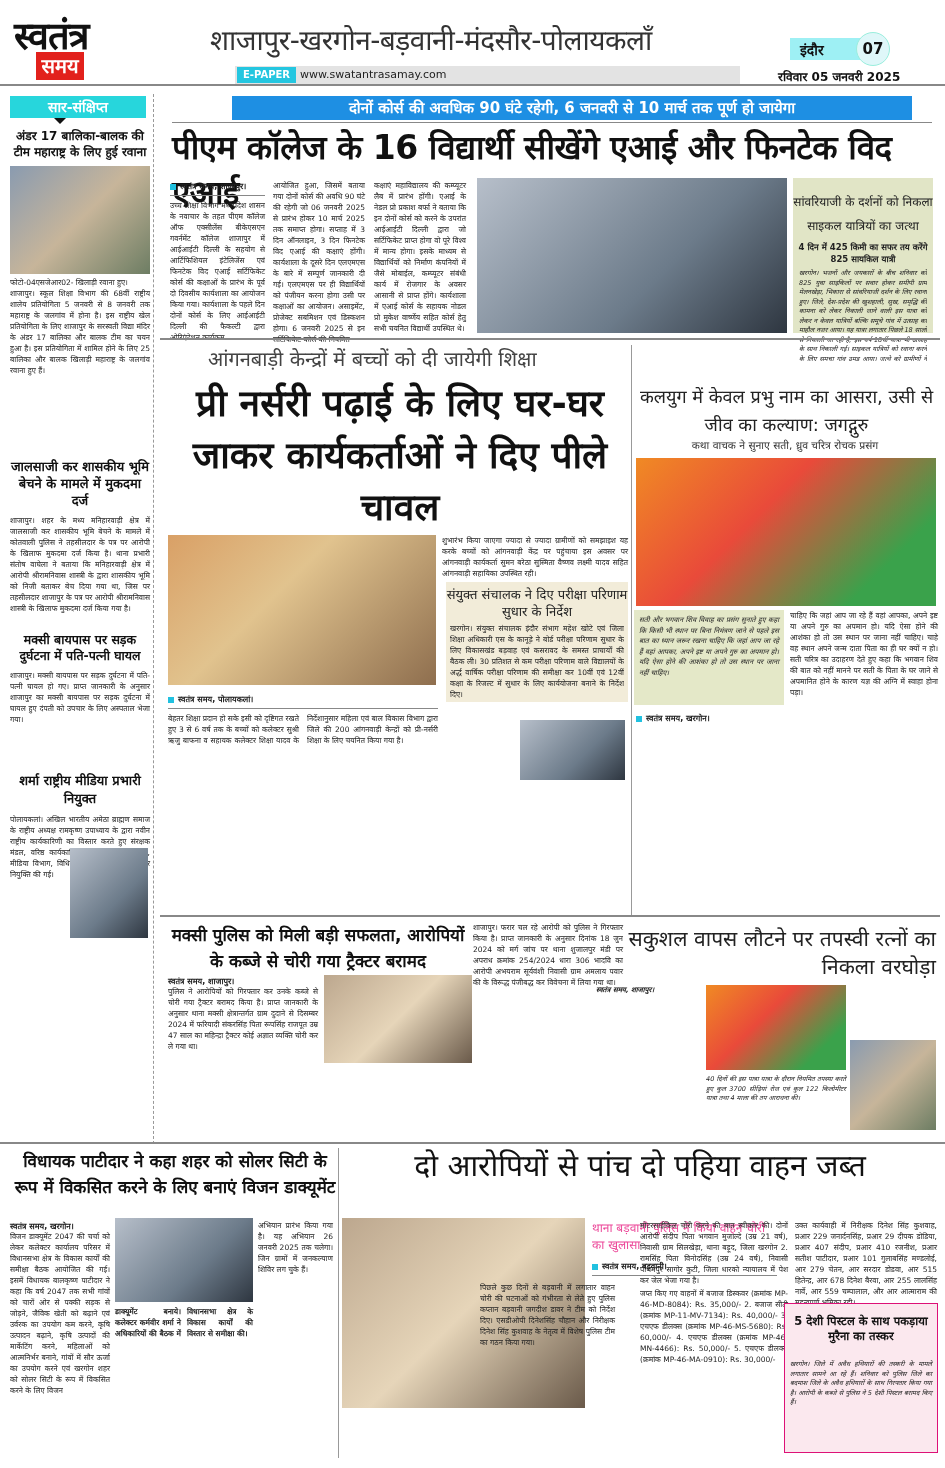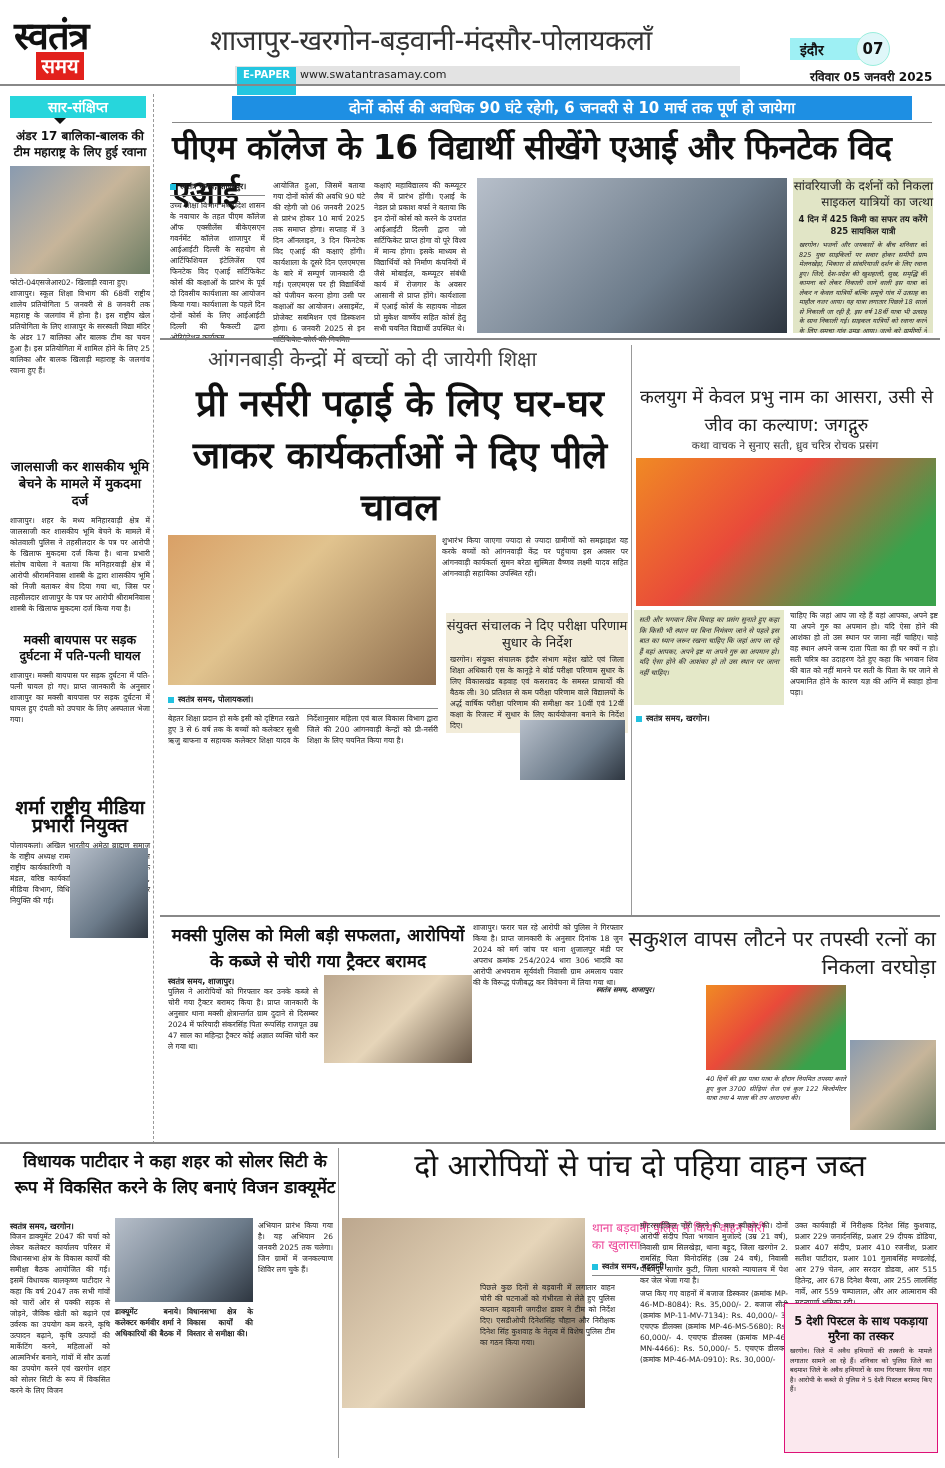--- a/index.html
+++ b/index.html
@@ -3,47 +3,47 @@
 <meta charset="utf-8">
 <style>
   * { box-sizing: border-box; margin: 0; padding: 0; }
   body { width: 945px; height: 1468px; background: #fff; font-family: "DejaVu Sans", sans-serif; color: #111; overflow: hidden; position: relative; }
   .abs { position: absolute; }
   .masthead { left: 0; top: 0; width: 945px; height: 84px; border-radius: 15px; }
   .logo-top { left: 14px; top: 8px; font-family: "DejaVu Serif", serif; font-weight: bold; font-size: 38px; color: #111; letter-spacing: -1px; }
   .logo-bot { left: 36px; top: 52px; width: 48px; height: 28px; background: #e2211c; color: #fff; font-weight: bold; font-size: 20px; text-align: center; line-height: 28px; }
   .regions { left: 210px; top: 20px; font-size: 28px; color: #333; letter-spacing: -0.5px; }
   .epaper-bar { left: 235px; top: 66px; width: 505px; height: 18px; background: #e3e3e3; }
-  .epaper-tag { left: 237px; top: 67px; height: 28px; padding: 0 6px; background: #24c6e0; color: #fff; font-size: 10px; font-weight: bold; line-height: 16px; }
+  .epaper-tag { left: 237px; top: 67px; height: 16px; padding: 0 6px; background: #24c6e0; color: #fff; font-size: 10px; font-weight: bold; line-height: 16px; }
   .url { left: 300px; top: 67px; font-size: 11px; color: #222; line-height: 16px; }
   .city-tag { left: 790px; top: 38px; width: 90px; height: 22px; background: #9ef0f4; }
   .city-text { left: 800px; top: 40px; font-size: 14px; font-weight: bold; }
   .page-no { left: 856px; top: 32px; width: 34px; height: 34px; border-radius: 50%; background: #dff7f9; border: 1px solid #9ed; font-size: 15px; font-weight: bold; text-align: center; line-height: 32px; }
-  .date { left: 778px; top: 68px; font-size: 12px; font-weight: bold; margin-left: 32px; }
+  .date { left: 778px; top: 68px; font-size: 12px; font-weight: bold; }
   .rule { left: 0; top: 84px; width: 945px; height: 2px; background: #888; }
   .sar-head { left: 10px; top: 96px; width: 136px; height: 22px; background: #27d6dc; color: #fff; font-weight: bold; font-size: 14px; text-align: center; line-height: 22px; }
   .vline { width: 1px; background: #999; }
   .small-h { font-weight: bold; font-size: 12px; text-align: center; line-height: 16px; }
   .body { font-size: 7.5px; line-height: 11px; color: #222; text-align: justify; }
   .photo { background: linear-gradient(135deg,#8a9bb0,#c7b59a 50%,#6d7d63); }
   .photo2 { background: linear-gradient(135deg,#d9a066,#e1c38e 40%,#8e6e4e); }
   .photo3 { background: linear-gradient(135deg,#b7bfca,#6c7b8a 60%,#2e3640); }
   .photo4 { background: linear-gradient(135deg,#f08a24,#e94a3a 40%,#3aa24b 80%); }
   .photo5 { background: linear-gradient(135deg,#bca78e,#e6d5b9 50%,#6a5a4a); }
 
   .blue-banner { left: 232px; top: 96px; width: 680px; height: 24px; background: #1e8fe3; color: #fff; font-weight: bold; font-size: 15px; text-align: center; line-height: 24px; }
   .main-h1 { left: 172px; top: 124px; font-size: 33px; font-weight: bold; color: #111; letter-spacing: -0.5px; }
   .hline { height: 1px; background: #888; }
   .sidebar-box { left: 793px; top: 178px; width: 140px; height: 155px; background: #e1e5c6; }
   .sb-h { font-size: 12px; text-align: center; color: #222; }
   .sub-h { left: 208px; top: 345px; font-size: 20px; color: #444; }
   .h2-big { left: 175px; top: 378px; font-size: 37px; font-weight: bold; color: #111; line-height: 52px; width: 450px; text-align: center; }
   .kalyug-h { left: 634px; top: 383px; width: 305px; text-align: center; font-size: 18px; color: #222; line-height: 28px; }
   .kathavachak { left: 640px; top: 438px; width: 290px; text-align: center; font-size: 10.5px; color: #333; }
-  .sanyukt-box { left: 446px; top: 582px; width: 182px; height: 120px; background: #f2ecd9; margin-top: 31px; }
+  .sanyukt-box { left: 446px; top: 582px; width: 182px; height: 120px; background: #f2ecd9; }
   .sanyukt-h { font-size: 13px; text-align: center; color: #222; line-height: 17px; }
   .green-box { left: 634px; top: 610px; width: 150px; height: 95px; background: #e4e8c8; }
   .h3 { font-size: 18px; font-weight: bold; text-align: center; line-height: 26px; color: #111; }
   .vidhayak-h { left: 10px; top: 1148px; width: 330px; font-size: 17px; font-weight: bold; line-height: 26px; text-align: center; }
   .do-aaropi { left: 340px; top: 1144px; width: 600px; font-size: 30px; color: #111; text-align: center; }
   .pink-box { left: 784px; top: 1303px; width: 154px; height: 150px; border: 1px solid #d17; background: #fbe8ee; }
   .pink-h { font-size: 11.5px; font-weight: bold; text-align: center; line-height: 15px; }
   .byline { font-size: 8px; font-weight: bold; color: #222; }
   .sq { display: inline-block; width: 6px; height: 6px; background: #21c1e0; margin-right: 4px; vertical-align: middle; }
 </style>
@@ -79,40 +79,40 @@
   <div class="small-h" style="font-size:13px;line-height:17px;">जालसाजी कर शासकीय भूमि बेचने के मामले में मुकदमा दर्ज</div>
   <div class="body" style="margin-top:6px;">शाजापुर। शहर के मध्य मनिहारवाड़ी क्षेत्र में जालसाजी कर शासकीय भूमि बेचने के मामले में कोतवाली पुलिस ने तहसीलदार के पत्र पर आरोपी के खिलाफ मुकदमा दर्ज किया है। थाना प्रभारी संतोष वाघेला ने बताया कि मनिहारवाड़ी क्षेत्र में आरोपी श्रीरामनिवास शास्त्री के द्वारा शासकीय भूमि को निजी बताकर बेच दिया गया था, जिस पर तहसीलदार शाजापुर के पत्र पर आरोपी श्रीरामनिवास शास्त्री के खिलाफ मुकदमा दर्ज किया गया है।</div>
 </div>
 
 <div class="abs" style="left:10px;top:632px;width:140px;">
   <div class="small-h" style="font-size:12.5px;">मक्सी बायपास पर सड़क दुर्घटना में पति-पत्नी घायल</div>
   <div class="body" style="margin-top:6px;">शाजापुर। मक्सी बायपास पर सड़क दुर्घटना में पति-पत्नी घायल हो गए। प्राप्त जानकारी के अनुसार शाजापुर का मक्सी बायपास पर सड़क दुर्घटना में घायल हुए दंपती को उपचार के लिए अस्पताल भेजा गया।</div>
 </div>
 
 <div class="abs" style="left:10px;top:772px;width:140px;">
-  <div class="small-h" style="font-size:19px;line-height:18px;margin-top:26px;">शर्मा राष्ट्रीय मीडिया प्रभारी नियुक्त</div>
+  <div class="small-h" style="font-size:13px;line-height:18px;">शर्मा राष्ट्रीय मीडिया प्रभारी नियुक्त</div>
   <div class="body" style="margin-top:6px;">पोलायकलां। अखिल भारतीय अमेठा ब्राह्मण समाज के राष्ट्रीय अध्यक्ष रामकृष्ण उपाध्याय के द्वारा नवीन राष्ट्रीय कार्यकारिणी का विस्तार करते हुए संरक्षक मंडल, वरिष्ठ कार्यकारिणी, संगठन मंत्री, प्रवक्ता, मीडिया विभाग, विधिक सलाहकार आदि पदों पर नियुक्ति की गई।</div>
 </div>
 <div class="abs photo3" style="left:70px;top:848px;width:78px;height:90px;"></div>
 
 <div class="abs blue-banner">दोनों कोर्स की अवधिक 90 घंटे रहेगी, 6 जनवरी से 10 मार्च तक पूर्ण हो जायेगा</div>
 <div class="abs hline" style="left:172px;top:122px;width:760px;"></div>
 <div class="abs main-h1">पीएम कॉलेज के 16 विद्यार्थी सीखेंगे एआई और फिनटेक विद एआई</div>
 
 <div class="abs" style="left:170px;top:180px;width:95px;">
   <div class="byline"><span class="sq"></span><span>स्वतंत्र समय, शाजापुर।</span></div>
   <div class="hline" style="margin:4px 0;"></div>
   <div class="body">उच्च शिक्षा विभाग मध्यप्रदेश शासन के नवाचार के तहत पीएम कॉलेज ऑफ एक्सीलेंस बीकेएसएन गवर्नमेंट कॉलेज शाजापुर में आईआईटी दिल्ली के सहयोग से आर्टिफिशियल इंटेलिजेंस एवं फिनटेक विद एआई सर्टिफिकेट कोर्स की कक्षाओं के प्रारंभ के पूर्व दो दिवसीय कार्यशाला का आयोजन किया गया। कार्यशाला के पहले दिन दोनों कोर्स के लिए आईआईटी दिल्ली की फैकल्टी द्वारा ओरिएंटेशन कार्यक्रम</div>
 </div>
 <div class="abs body" style="left:273px;top:180px;width:92px;">आयोजित हुआ, जिसमें बताया गया दोनों कोर्स की अवधि 90 घंटे की रहेगी जो 06 जनवरी 2025 से प्रारंभ होकर 10 मार्च 2025 तक समाप्त होगा। सप्ताह में 3 दिन ऑनलाइन, 3 दिन फिनटेक विद एआई की कक्षाएं होंगी। कार्यशाला के दूसरे दिन एलएमएस के बारे में सम्पूर्ण जानकारी दी गई। एलएमएस पर ही विद्यार्थियों को पंजीयन करना होगा उसी पर कक्षाओं का आयोजन। असाइमेंट, प्रोजेक्ट सबमिशन एवं डिस्कशन होगा। 6 जनवरी 2025 से इन सर्टिफिकेट कोर्स की नियमित</div>
 <div class="abs body" style="left:374px;top:180px;width:92px;">कक्षाएं महाविद्यालय की कम्प्यूटर लैब में प्रारंभ होंगी। एआई के नेडल प्रो प्रकाश बर्फा ने बताया कि इन दोनों कोर्स को करने के उपरांत आईआईटी दिल्ली द्वारा जो सर्टिफिकेट प्राप्त होगा वो पूरे विश्व में मान्य होगा। इसके माध्यम से विद्यार्थियों को निर्माण कंपनियों में जैसे मोबाईल, कम्प्यूटर संबंधी कार्य में रोजगार के अवसर आसानी से प्राप्त होंगे। कार्यशाला में एआई कोर्स के सहायक नोडल प्रो मुकेश वार्ष्णेय सहित कोर्स हेतु सभी चयनित विद्यार्थी उपस्थित थे।</div>
 <div class="abs photo3" style="left:477px;top:178px;width:310px;height:155px;"></div>
 
 <div class="abs sidebar-box">
-  <div class="sb-h" style="margin-top:0;line-height:16px;text-align:right;">सांवरियाजी के दर्शनों को निकला साइकल यात्रियों का जत्था</div>
+  <div class="sb-h" style="margin-top:12px;line-height:24px;">सांवरियाजी के दर्शनों को निकला साइकल यात्रियों का जत्था</div>
   <div class="sb-h" style="font-size:8.5px;font-weight:bold;line-height:12px;margin:3px 4px;">4 दिन में 425 किमी का सफर तय करेंगे 825 सायकिल यात्री</div>
   <div class="body" style="font-style:italic;font-size:6.5px;line-height:9.5px;margin:4px 6px;overflow:hidden;height:92px;">खरगोन। भजनों और जयकारों के बीच शनिवार को 825 युवा साइकिलों पर सवार होकर समीपी ग्राम मेलनखेड़ा, भिकारा से सांवरियाजी दर्शन के लिए रवाना हुए। जिले, देश-प्रदेश की खुशहाली, सुख, समृद्धि की कामना को लेकर निकाली जाने वाली इस यात्रा को लेकर न केवल यात्रियों बल्कि समूचे गांव में उत्साह का माहौल नजर आया। यह यात्रा लगातार पिछले 18 सालों से निकाली जा रही है, इस वर्ष 18वीं यात्रा भी उत्साह के साथ निकाली गई। साइकल यात्रियों को रवाना करने के लिए समूचा गांव उमड़ आया। जत्थे को ग्रामीणों ने मंगलमय यात्रा की कामना करते हुए धूमधाम से गांव के बाहर तक पहुंचाकर रवानगी दी।</div>
 </div>
 
 <div class="abs hline" style="left:160px;top:338px;width:780px;height:2px;"></div>
 
 <div class="abs sub-h">आंगनबाड़ी केन्द्रों में बच्चों को दी जायेगी शिक्षा</div>
 <div class="abs h2-big">प्री नर्सरी पढ़ाई के लिए घर-घर जाकर कार्यकर्ताओं ने दिए पीले चावल</div>
 <div class="abs photo2" style="left:168px;top:535px;width:268px;height:150px;"></div>
 <div class="abs body" style="left:442px;top:535px;width:186px;">शुभारंभ किया जाएगा ज्यादा से ज्यादा ग्रामीणों को समझाइश यह करके बच्चों को आंगनवाड़ी केंद्र पर पहुंचाया इस अवसर पर आंगनवाड़ी कार्यकर्ता सुमन बरेठा सुस्मिता वैष्णव लक्ष्मी यादव सहित आंगनवाड़ी सहायिका उपस्थित रही।</div>
@@ -183,14 +183,14 @@
 </div>
 <div class="abs body" style="left:480px;top:1282px;width:135px;">पिछले कुछ दिनों से बड़वानी में लगातार वाहन चोरी की घटनाओं को गंभीरता से लेते हुए पुलिस कप्तान बड़वानी जगदीश डावर ने टीम को निर्देश दिए। एसडीओपी दिनेशसिंह चौहान और निरीक्षक दिनेश सिंह कुशवाह के नेतृत्व में विशेष पुलिस टीम का गठन किया गया।</div>
 <div class="abs" style="left:640px;top:1220px;width:148px;">
   <div class="body">मोटरसाईकिल चोरी करने की बात स्वीकार की। दोनों आरोपी संदीप पिता भगवान मुजाल्दे (उम्र 21 वर्ष), निवासी ग्राम सिलखेड़ा, थाना बड़ूद, जिला खरगोन 2. रामसिंह पिता विनोदसिंह (उम्र 24 वर्ष), निवासी पीथमपुर सागोर कुटी, जिला धारको न्यायालय में पेश कर जेल भेजा गया है।</div>
   <div class="body" style="margin-top:2px;">जप्त किए गए वाहनों में बजाज डिस्कवर (क्रमांक MP-46-MD-8084): Rs. 35,000/- 2. बजाज सीटी (क्रमांक MP-11-MV-7134): Rs. 40,000/- 3. एचएफ डीलक्स (क्रमांक MP-46-MS-5680): Rs. 60,000/- 4. एचएफ डीलक्स (क्रमांक MP-46-MN-4466): Rs. 50,000/- 5. एचएफ डीलक्स (क्रमांक MP-46-MA-0910): Rs. 30,000/-</div>
 </div>
 <div class="abs body" style="left:795px;top:1220px;width:142px;">उक्त कार्यवाही में निरीक्षक दिनेश सिंह कुशवाह, प्रआर 229 जनार्दनसिंह, प्रआर 29 दीपक डोडिया, प्रआर 407 संदीप, प्रआर 410 रजनीश, प्रआर सतीश पाटीदार, प्रआर 101 गुलाबसिंह मण्डलोई, आर 279 चेतन, आर सरदार डोडवा, आर 515 हितेन्द्र, आर 678 दिनेश बैरवा, आर 255 लालसिंह नार्वे, आर 559 चम्पालाल, और आर आत्माराम की महत्वपूर्ण भूमिका रही।</div>
 
 <div class="abs pink-box">
   <div class="pink-h" style="margin-top:10px;">5 देशी पिस्टल के साथ पकड़ाया मुरैना का तस्कर</div>
-  <div class="body" style="font-size:6.5px;line-height:9.5px;margin:3px 5px;">खरगोन। जिले में अवैध हथियारों की तस्करी के मामले लगातार सामने आ रहे हैं। शनिवार को पुलिस जिले का बदमाश जिले के अवैध हथियारों के साथ गिरफ्तार किया गया है। आरोपी के कब्जे से पुलिस ने 5 देशी पिस्टल बरामद किए हैं।</div>
+  <div class="body" style="font-style:italic;font-size:6.5px;line-height:9.5px;margin:16px 5px;">खरगोन। जिले में अवैध हथियारों की तस्करी के मामले लगातार सामने आ रहे हैं। शनिवार को पुलिस जिले का बदमाश जिले के अवैध हथियारों के साथ गिरफ्तार किया गया है। आरोपी के कब्जे से पुलिस ने 5 देशी पिस्टल बरामद किए हैं।</div>
 </div>
 
 </body></html>

